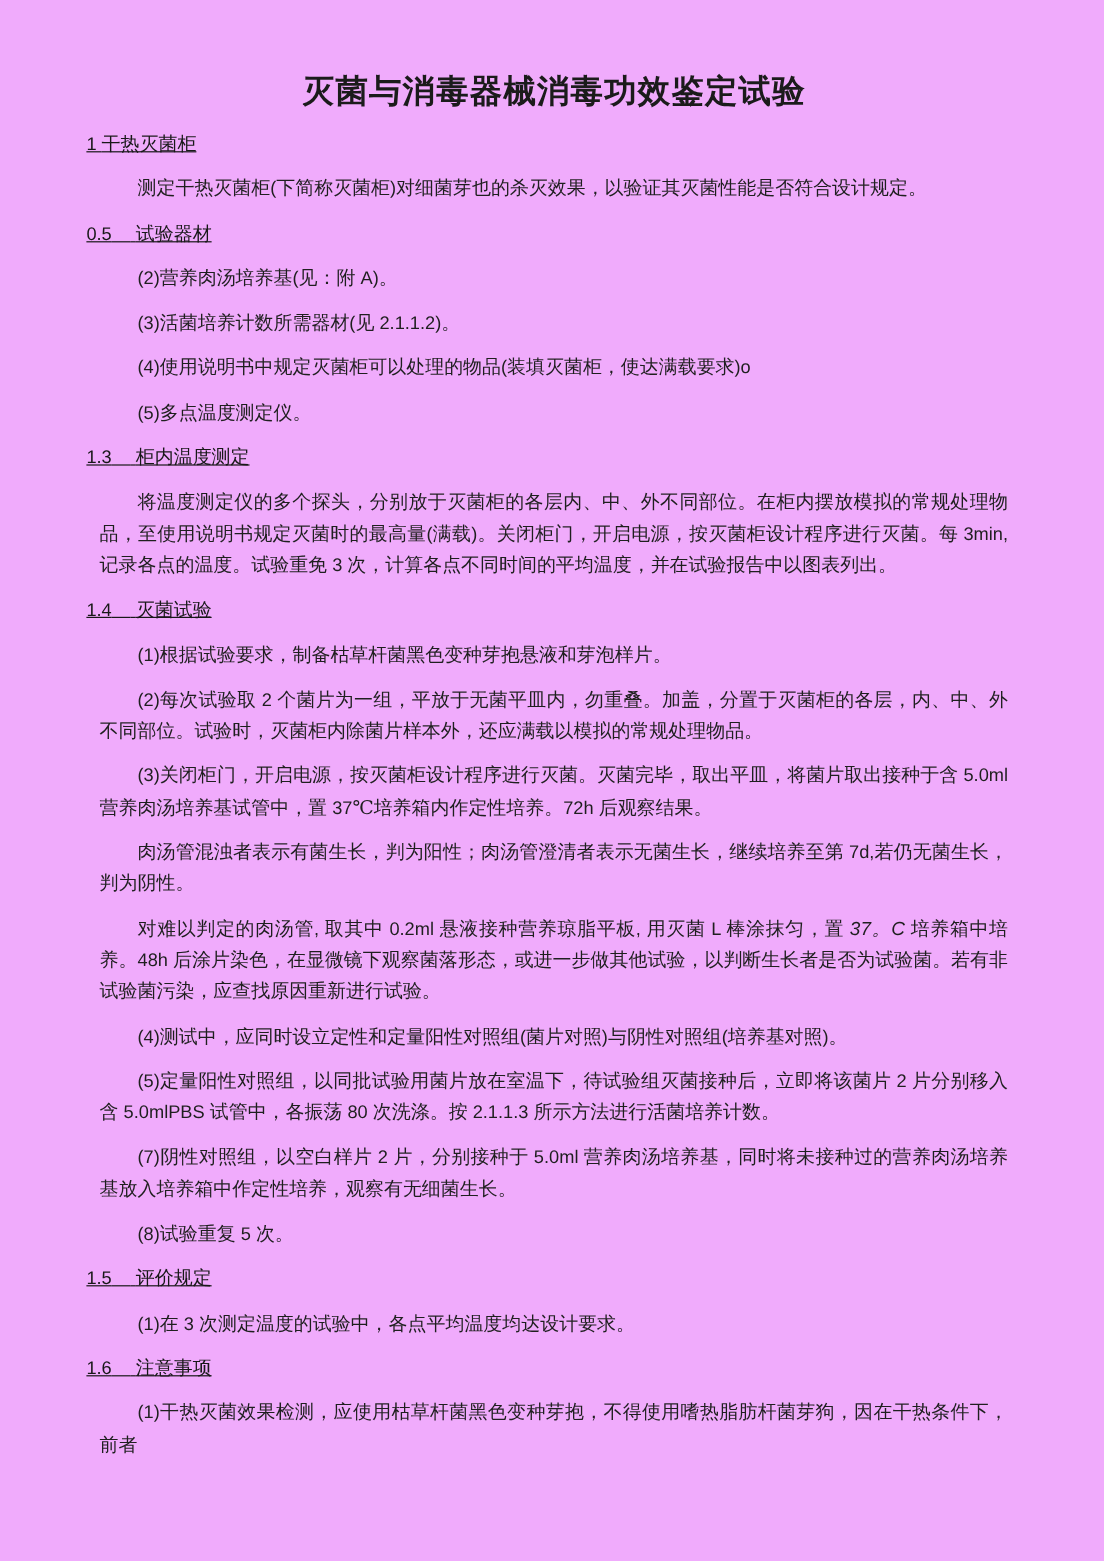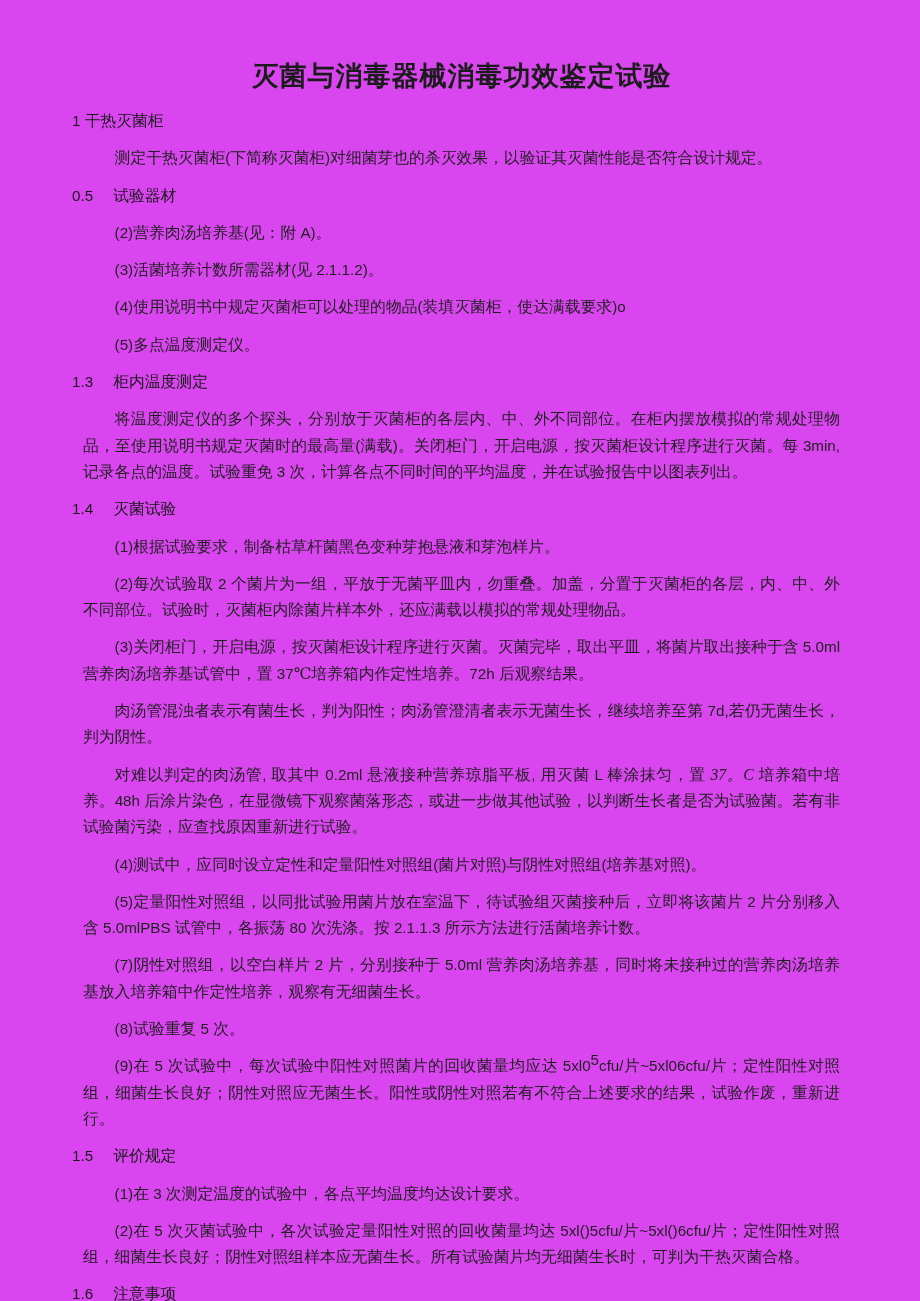--- a/index.html
+++ b/index.html
@@ -35,35 +35,36 @@
     text-indent: 2em;
     word-break: break-word;
   }
   .hd {
     font-family: "Liberation Sans", "DejaVu Sans", sans-serif;
     font-size: 15.8px;
     font-weight: 400;
     margin: 4px 0;
     text-indent: 0;
     color: #181818;
+    text-decoration: underline;
   }
   .lat {
     font-family: "Liberation Sans", "DejaVu Sans", sans-serif;
     font-size: 15.2px;
   }
   i.itl {
-    font-family: Liberation Serif, serif;
+    font-family: Liberation Sans, sans-serif;
     font-style: italic;
   }
   sup { font-size: 10px; line-height: 0; }
 </style>
 </head>
 <body>
 
-<div class="page" style="background: #d946ef; color: rgb(31, 31, 31);">
+<div class="page" style="background: #f0abfc; color: rgb(31, 31, 31);">
   <h1 class="doc-title">灭菌与消毒器械消毒功效鉴定试验</h1>
   <main class="doc-body">
       <h2 class="hd"><span class="lat">1 </span>干热灭菌柜</h2>
       <p class="para">测定干热灭菌柜<span class="lat">(</span>下简称灭菌柜<span class="lat">)</span>对细菌芽也的杀灭效果，以验证其灭菌性能是否符合设计规定。</p>
       <h2 class="hd"><span class="lat">0.5</span>　<span class="lat"> </span>试验器材</h2>
       <p class="para"><span class="lat">(2)</span>营养肉汤培养基<span class="lat">(</span>见：附<span class="lat"> A)</span>。</p>
       <p class="para"><span class="lat">(3)</span>活菌培养计数所需器材<span class="lat">(</span>见<span class="lat"> 2.1.1.2)</span>。</p>
       <p class="para"><span class="lat">(4)</span>使用说明书中规定灭菌柜可以处理的物品<span class="lat">(</span>装填灭菌柜，使达满载要求<span class="lat">)o</span></p>
       <p class="para"><span class="lat">(5)</span>多点温度测定仪。</p>
       <h2 class="hd"><span class="lat">1.3</span>　<span class="lat"> </span>柜内温度测定</h2>
@@ -71,20 +72,18 @@
       <h2 class="hd"><span class="lat">1.4</span>　<span class="lat"> </span>灭菌试验</h2>
       <p class="para"><span class="lat">(1)</span>根据试验要求，制备枯草杆菌黑色变种芽抱悬液和芽泡样片。</p>
       <p class="para"><span class="lat">(2)</span>每次试验取<span class="lat"> 2 </span>个菌片为一组，平放于无菌平皿内，勿重叠。加盖，分置于灭菌柜的各层，内、中、外不同部位。试验时，灭菌柜内除菌片样本外，还应满载以模拟的常规处理物品。</p>
       <p class="para"><span class="lat">(3)</span>关闭柜门，开启电源，按灭菌柜设计程序进行灭菌。灭菌完毕，取出平皿，将菌片取出接种于含<span class="lat"> 5.0ml </span>营养肉汤培养基试管中，置<span class="lat"> 37</span>℃培养箱内作定性培养。<span class="lat">72h </span>后观察结果。</p>
       <p class="para">肉汤管混浊者表示有菌生长，判为阳性；肉汤管澄清者表示无菌生长，继续培养至第<span class="lat"> 7d,</span>若仍无菌生长，判为阴性。</p>
       <p class="para">对难以判定的肉汤管<span class="lat">, </span>取其中<span class="lat"> 0.2ml </span>悬液接种营养琼脂平板<span class="lat">, </span>用灭菌<span class="lat"> L </span>棒涂抹匀，置<span class="lat"> </span><i class="itl">37。C</i><span class="lat"> </span>培养箱中培养。<span class="lat">48h </span>后涂片染色，在显微镜下观察菌落形态，或进一步做其他试验，以判断生长者是否为试验菌。若有非试验菌污染，应查找原因重新进行试验。</p>
       <p class="para"><span class="lat">(4)</span>测试中，应同时设立定性和定量阳性对照组<span class="lat">(</span>菌片对照<span class="lat">)</span>与阴性对照组<span class="lat">(</span>培养基对照<span class="lat">)</span>。</p>
       <p class="para"><span class="lat">(5)</span>定量阳性对照组，以同批试验用菌片放在室温下，待试验组灭菌接种后，立即将该菌片<span class="lat"> 2 </span>片分别移入含<span class="lat"> 5.0mlPBS </span>试管中，各振荡<span class="lat"> 80 </span>次洗涤。按<span class="lat"> 2.1.1.3 </span>所示方法进行活菌培养计数。</p>
       <p class="para"><span class="lat">(7)</span>阴性对照组，以空白样片<span class="lat"> 2 </span>片，分别接种于<span class="lat"> 5.0ml </span>营养肉汤培养基，同时将未接种过的营养肉汤培养基放入培养箱中作定性培养，观察有无细菌生长。</p>
       <p class="para"><span class="lat">(8)</span>试验重复<span class="lat"> 5 </span>次。</p>
-      <p class="para"><span class="lat">(9)</span>在<span class="lat"> 5 </span>次试验中，每次试验中阳性对照菌片的回收菌量均应达<span class="lat"> 5xl0</span><sup class="lat">5</sup><span class="lat">cfu/</span>片<span class="lat">~5xl06cfu/</span>片；定性阳性对照组，细菌生长良好；阴性对照应无菌生长。阳性或阴性对照若有不符合上述要求的结果，试验作废，重新进行。</p>
       <h2 class="hd"><span class="lat">1.5</span>　<span class="lat"> </span>评价规定</h2>
       <p class="para"><span class="lat">(1)</span>在<span class="lat"> 3 </span>次测定温度的试验中，各点平均温度均达设计要求。</p>
-      <p class="para"><span class="lat">(2)</span>在<span class="lat"> 5 </span>次灭菌试验中，各次试验定量阳性对照的回收菌量均达<span class="lat"> 5xl()5cfu/</span>片<span class="lat">~5xl()6cfu/</span>片；定性阳性对照组，细菌生长良好；阴性对照组样本应无菌生长。所有试验菌片均无细菌生长时，可判为干热灭菌合格。</p>
       <h2 class="hd"><span class="lat">1.6</span>　<span class="lat"> </span>注意事项</h2>
       <p class="para"><span class="lat">(1)</span>干热灭菌效果检测，应使用枯草杆菌黑色变种芽抱，不得使用嗜热脂肪杆菌芽狗，因在干热条件下，前者</p>
     </main>
 </div>
 
 </body></html>

